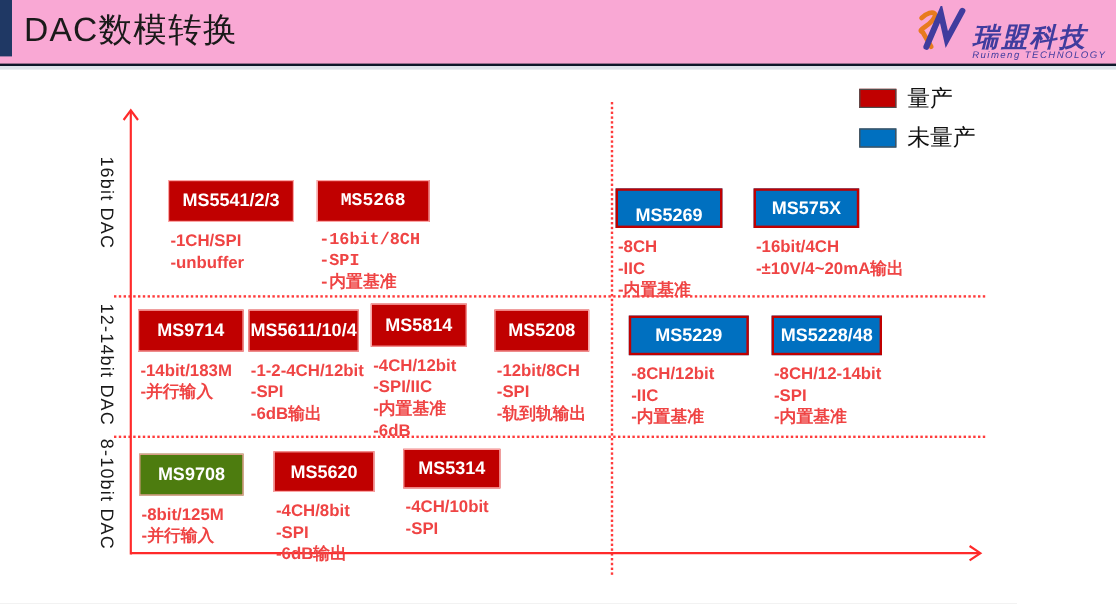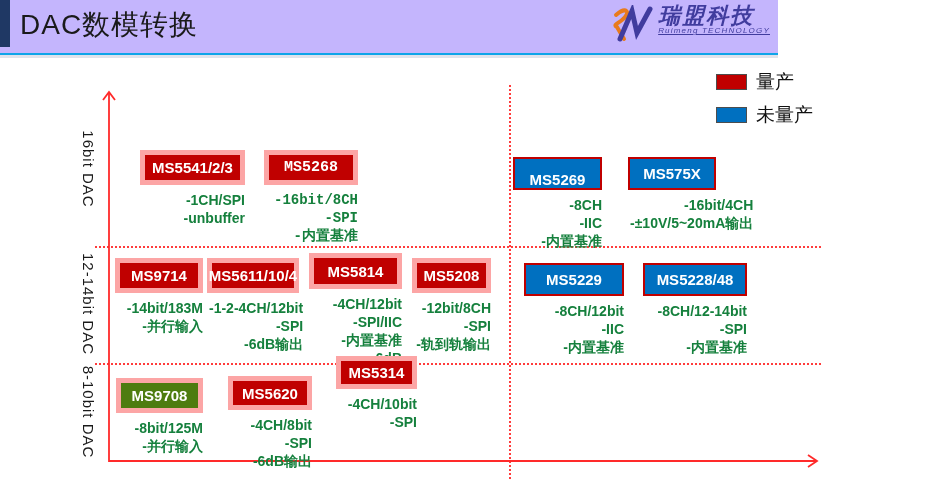--- a/index.html
+++ b/index.html
@@ -1,46 +1,46 @@
 <!DOCTYPE html>
 <html><head>
 <meta charset="utf-8">
 <style>
   html,body{margin:0;padding:0;background:#e9e9e9;font-family:"Liberation Sans",sans-serif;}
   .page{position:relative;width:930px;height:503px;background:#ffffff;overflow:hidden;margin:0 auto;}
 
   
-  .header{position:absolute;left:0;top:0;width:778px;height:53px;background:#c4b5fd;border-bottom:2px solid #0ea5e9;box-shadow:0 3px 0 rgba(38,64,124,0.15);}
+  .header{position:absolute;left:0;top:0;width:930px;height:53px;background:#f9a8d4;border-bottom:2px solid #0f172a;box-shadow:0 3px 0 rgba(38,64,124,0.15);}
   .accent-bar{position:absolute;left:0;top:0;width:10px;height:47px;background:#1f3864;}
   .page-title{position:absolute;left:20px;top:6px;font-size:28px;font-weight:500;color:#1a1a1a;letter-spacing:1px;}
-  .logo{position:absolute;right:8px;top:5px;display:flex;align-items:flex-start;gap:2px;}
+  .logo{position:absolute;right:8px;top:5px;display:flex;align-items:flex-end;gap:2px;}
   .logo-text{display:flex;flex-direction:column;align-items:flex-start;line-height:1;}
   .logo-cn{font-size:22px;font-weight:bold;font-style:italic;color:#403c9e;letter-spacing:2px;}
-  .logo-en{font-size:8px;font-style:italic;color:#403c9e;letter-spacing:1.2px;margin-top:0;align-self:flex-end;text-decoration:underline;}
+  .logo-en{font-size:8px;font-style:italic;color:#403c9e;letter-spacing:1.2px;margin-top:0;align-self:flex-end;}
 
   
   .legend{position:absolute;left:716px;top:69px;display:flex;flex-direction:column;gap:7px;}
   .legend-item{display:flex;align-items:center;gap:9px;}
   .legend-swatch{width:31px;height:16px;border:1px solid #4d4d4d;box-sizing:border-box;}
   .legend-label{font-size:19px;color:#111;}
 
   
   .axes-svg{position:absolute;left:0;top:0;pointer-events:none;}
   .row-divider{position:absolute;left:95px;width:726px;height:0;border-top:2px dotted #ff3b3b;}
   .col-divider{position:absolute;left:509px;top:85px;height:394px;width:0;border-left:2px dotted #ff3b3b;}
 
   
   .row-label{position:absolute;left:80px;transform:translateY(-50%);writing-mode:vertical-rl;text-orientation:mixed;font-size:15px;color:#1a1a1a;letter-spacing:1px;white-space:nowrap;}
 
   
   .chip{position:absolute;}
   .chip-box{display:flex;align-items:center;justify-content:center;color:#ffffff;font-size:15px;font-weight:bold;box-sizing:border-box;white-space:nowrap;}
-  .chip-box.mass{border:5px solid #fca5a5;}
+  .chip-box.mass{border:1px solid #fca5a5;}
   .chip-box.pre{border:2px solid #c00000;}
-  .chip-features{list-style:none;margin:6px 0 0 0;padding:0 0 0 2px;font-size:14px;font-weight:bold;color:#15803d;line-height:18px;white-space:nowrap;text-align:right;}
+  .chip-features{list-style:none;margin:6px 0 0 0;padding:0 0 0 2px;font-size:14px;font-weight:bold;color:#ef4444;line-height:18px;white-space:nowrap;}
 </style>
 </head>
 <body>
 
 <div class="page">
 
   <div class="header">
     <div class="accent-bar"></div>
     <div class="page-title">DAC数模转换</div>
     <div class="logo">
@@ -116,21 +116,21 @@
           <li>-IIC</li>
           <li>-内置基准</li>
         </ul>
       </div>
       <div class="chip" style="left: 628px; top: 157px;">
         <div class="chip-box pre" style="width: 88px; height: 33px; background: rgb(0, 112, 192);">
           <span>MS575X</span>
         </div>
         <ul class="chip-features">
           <li>-16bit/4CH</li>
-          <li>-±10V/5~20mA输出</li>
+          <li>-±10V/4~20mA输出</li>
         </ul>
       </div>
       <div class="chip" style="left: 115px; top: 258px;">
         <div class="chip-box mass" style="width: 88px; height: 35px; background: rgb(192, 0, 0);">
           <span>MS9714</span>
         </div>
         <ul class="chip-features">
           <li>-14bit/183M</li>
           <li>-并行输入</li>
         </ul>
@@ -139,21 +139,21 @@
         <div class="chip-box mass" style="width: 92px; height: 35px; background: rgb(192, 0, 0);">
           <span>MS5611/10/4</span>
         </div>
         <ul class="chip-features">
           <li>-1-2-4CH/12bit</li>
           <li>-SPI</li>
           <li>-6dB输出</li>
         </ul>
       </div>
       <div class="chip" style="left: 309px; top: 253px;">
-        <div class="chip-box mass" style="width: 93px; height: 36px; background: rgb(192, 0, 0);">
+        <div class="chip-box mass" style="width: 80px; height: 36px; background: rgb(192, 0, 0);">
           <span>MS5814</span>
         </div>
         <ul class="chip-features">
           <li>-4CH/12bit</li>
           <li>-SPI/IIC</li>
           <li>-内置基准</li>
           <li>-6dB</li>
         </ul>
       </div>
       <div class="chip" style="left: 412px; top: 258px;">
@@ -170,21 +170,21 @@
         <div class="chip-box pre" style="width: 100px; height: 33px; background: rgb(0, 112, 192);">
           <span>MS5229</span>
         </div>
         <ul class="chip-features">
           <li>-8CH/12bit</li>
           <li>-IIC</li>
           <li>-内置基准</li>
         </ul>
       </div>
       <div class="chip" style="left: 643px; top: 263px;">
-        <div class="chip-box pre" style="width: 104px; height: 33px; background: rgb(0, 112, 192);">
+        <div class="chip-box pre" style="width: 92px; height: 33px; background: rgb(0, 112, 192);">
           <span>MS5228/48</span>
         </div>
         <ul class="chip-features">
           <li>-8CH/12-14bit</li>
           <li>-SPI</li>
           <li>-内置基准</li>
         </ul>
       </div>
       <div class="chip" style="left: 116px; top: 378px;">
         <div class="chip-box mass" style="width: 87px; height: 35px; background: #4d7c0f;">
@@ -198,21 +198,21 @@
       <div class="chip" style="left: 228px; top: 376px;">
         <div class="chip-box mass" style="width: 84px; height: 34px; background: rgb(192, 0, 0);">
           <span>MS5620</span>
         </div>
         <ul class="chip-features">
           <li>-4CH/8bit</li>
           <li>-SPI</li>
           <li>-6dB输出</li>
         </ul>
       </div>
-      <div class="chip" style="left: 336px; top: 356px;">
+      <div class="chip" style="left: 336px; top: 374px;">
         <div class="chip-box mass" style="width: 81px; height: 33px; background: rgb(192, 0, 0);">
           <span>MS5314</span>
         </div>
         <ul class="chip-features">
           <li>-4CH/10bit</li>
           <li>-SPI</li>
         </ul>
       </div>
     </div>
 

